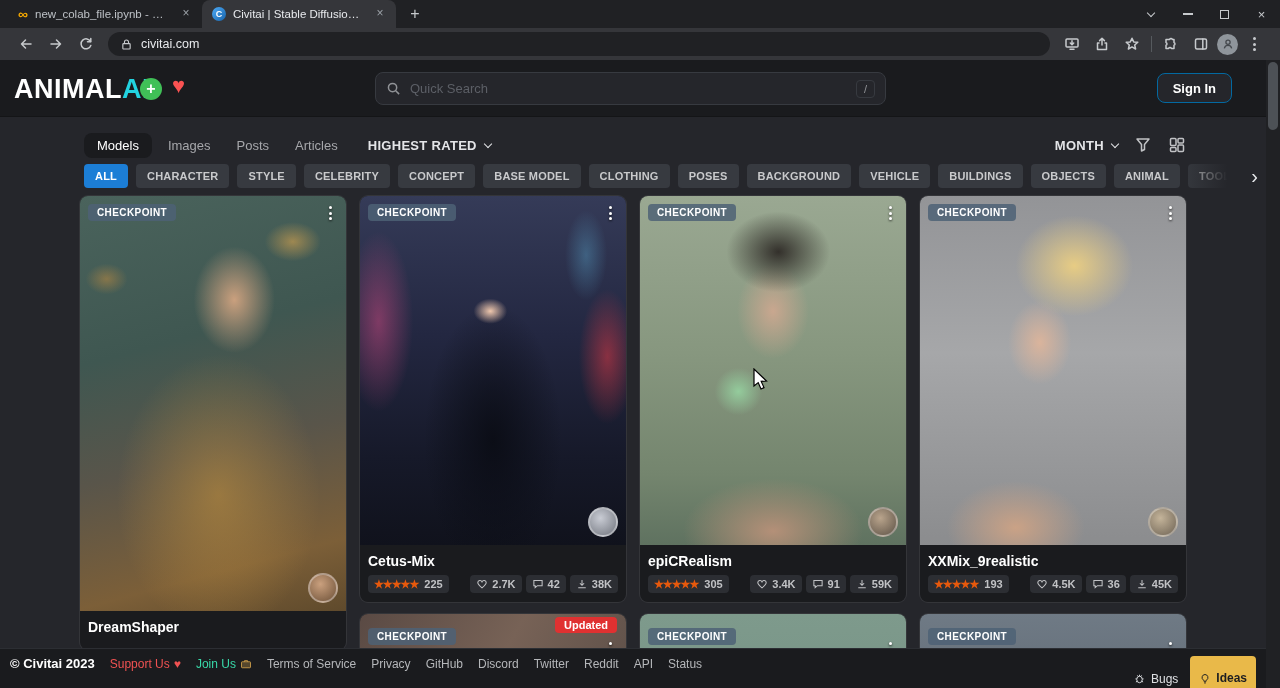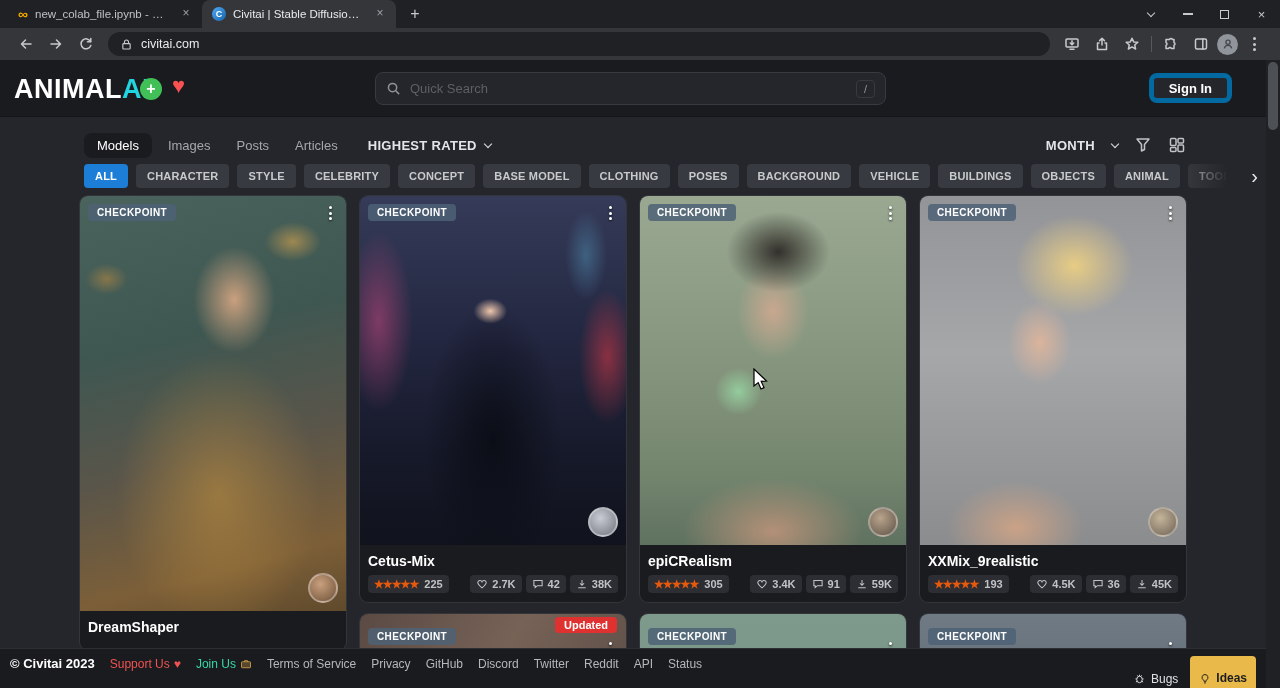--- a/index.html
+++ b/index.html
@@ -40,29 +40,29 @@
   .site-header{position:absolute;top:0;left:0;right:0;height:57px;background:#1a1b1e;border-bottom:1px solid #141517}
   .logo{position:absolute;left:14px;top:14px;font-size:27px;font-weight:800;letter-spacing:.5px;color:#fff}
   .logo .ai{color:#22d3e0}
   .hdr-plus{position:absolute;left:140px;top:18px;width:22px;height:22px;border-radius:50%;background:#40c057;color:#fff;font-size:16px;font-weight:700;display:flex;align-items:center;justify-content:center;line-height:1}
   .hdr-heart{position:absolute;left:172px;top:15px;color:#fa5252;font-size:22px;line-height:1}
   .searchbar{position:absolute;left:375px;top:12px;width:511px;height:33px;background:#25262b;border:1px solid #373a40;border-radius:8px;display:flex;align-items:center;gap:9px;padding:0 10px}
   .searchbar svg{stroke:#909296;fill:none;stroke-width:1.6;flex-shrink:0}
   .searchbar input{flex:1;background:transparent;border:none;outline:none;color:#c1c2c5;font-size:13px;font-family:"Liberation Sans",sans-serif}
   .searchbar input::placeholder{color:#5c5f66}
   .kbd{border:1px solid #373a40;border-radius:4px;color:#909296;font-size:11px;padding:1px 7px;line-height:14px}
-  .signin{position:absolute;right:34px;top:13px;height:30px;padding:0 15px;border:5px solid #0369a1;border-radius:8px;background:#25262b;color:#fff;font-size:13px;font-weight:700;display:flex;align-items:center}
+  .signin{position:absolute;right:34px;top:13px;height:30px;padding:0 15px;border:1px solid #0369a1;border-radius:8px;background:#25262b;color:#fff;font-size:13px;font-weight:700;display:flex;align-items:center}
 
   
   .row-tabs{position:absolute;top:71px;left:84px;right:80px;height:28px;display:flex;align-items:center;gap:6px;color:#a6a7ab}
   .seg-active{background:#1a1b1e;border-radius:8px;padding:5px 13px;color:#fff;font-size:13px}
   .seg{padding:5px 10px;font-size:13px;color:#a6a7ab}
   .sortlab{margin-left:14px;font-size:13px;font-weight:700;color:#e4e5e8;letter-spacing:.3px;display:flex;align-items:center;gap:8px}
   .right-tools{margin-left:auto;display:flex;align-items:center;gap:16px}
-  .periodlab{font-size:13px;font-weight:700;color:#e4e5e8;letter-spacing:.3px;display:flex;align-items:center;gap:17px}
+  .periodlab{font-size:13px;font-weight:700;color:#e4e5e8;letter-spacing:.3px;display:flex;align-items:center;gap:8px}
   .right-tools svg{stroke:#c1c2c5;fill:none;stroke-width:1.5;stroke-linejoin:round}
 
   
   .row-cats{position:absolute;top:104px;left:84px;right:0;height:24px;display:flex;gap:8px;overflow:hidden;padding-right:60px}
   .cat{flex-shrink:0;height:24px;display:flex;align-items:center;padding:4px 11px;border-radius:4px;background:#373a40;color:#c9cacc;font-size:11px;font-weight:700;letter-spacing:.2px;white-space:nowrap}
   .cat.active{background:#1c7ed6;color:#fff}
   .cats-next{position:absolute;top:104px;right:0;width:86px;height:24px;background:linear-gradient(to right,rgba(37,38,43,0),#25262b 55%);display:flex;align-items:center;justify-content:flex-end;padding-right:8px;color:#e8eaed;font-size:20px;line-height:1}
 
   
   .grid{position:absolute;left:80px;right:80px;top:136px;bottom:0}

